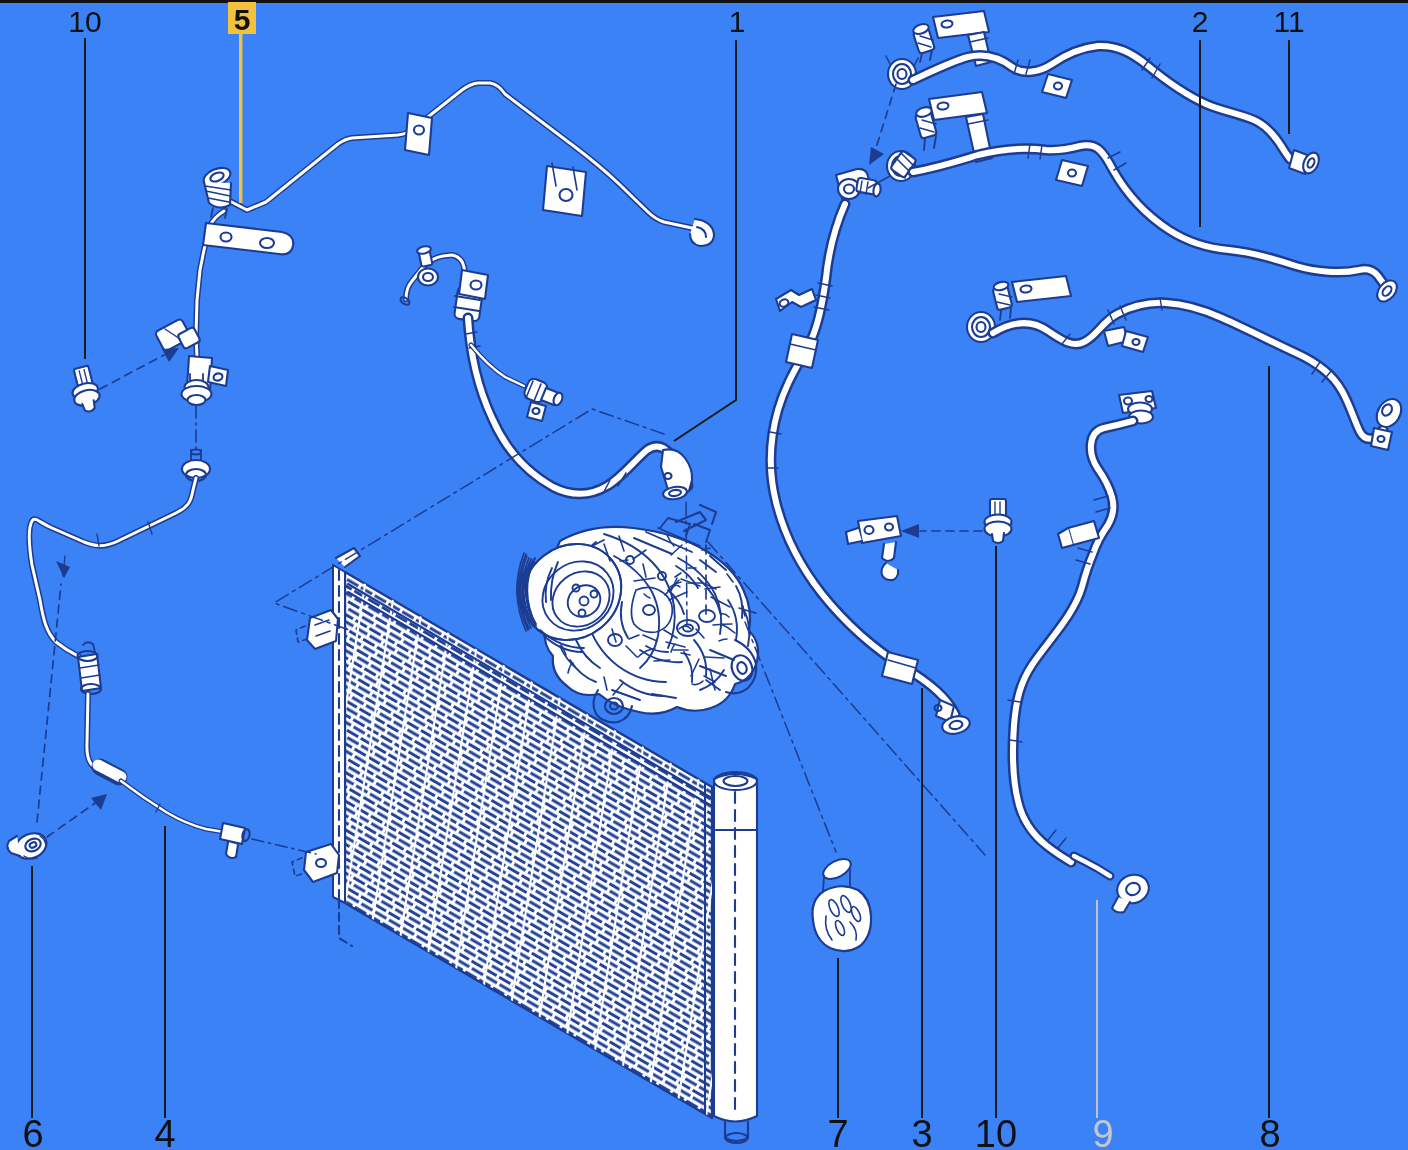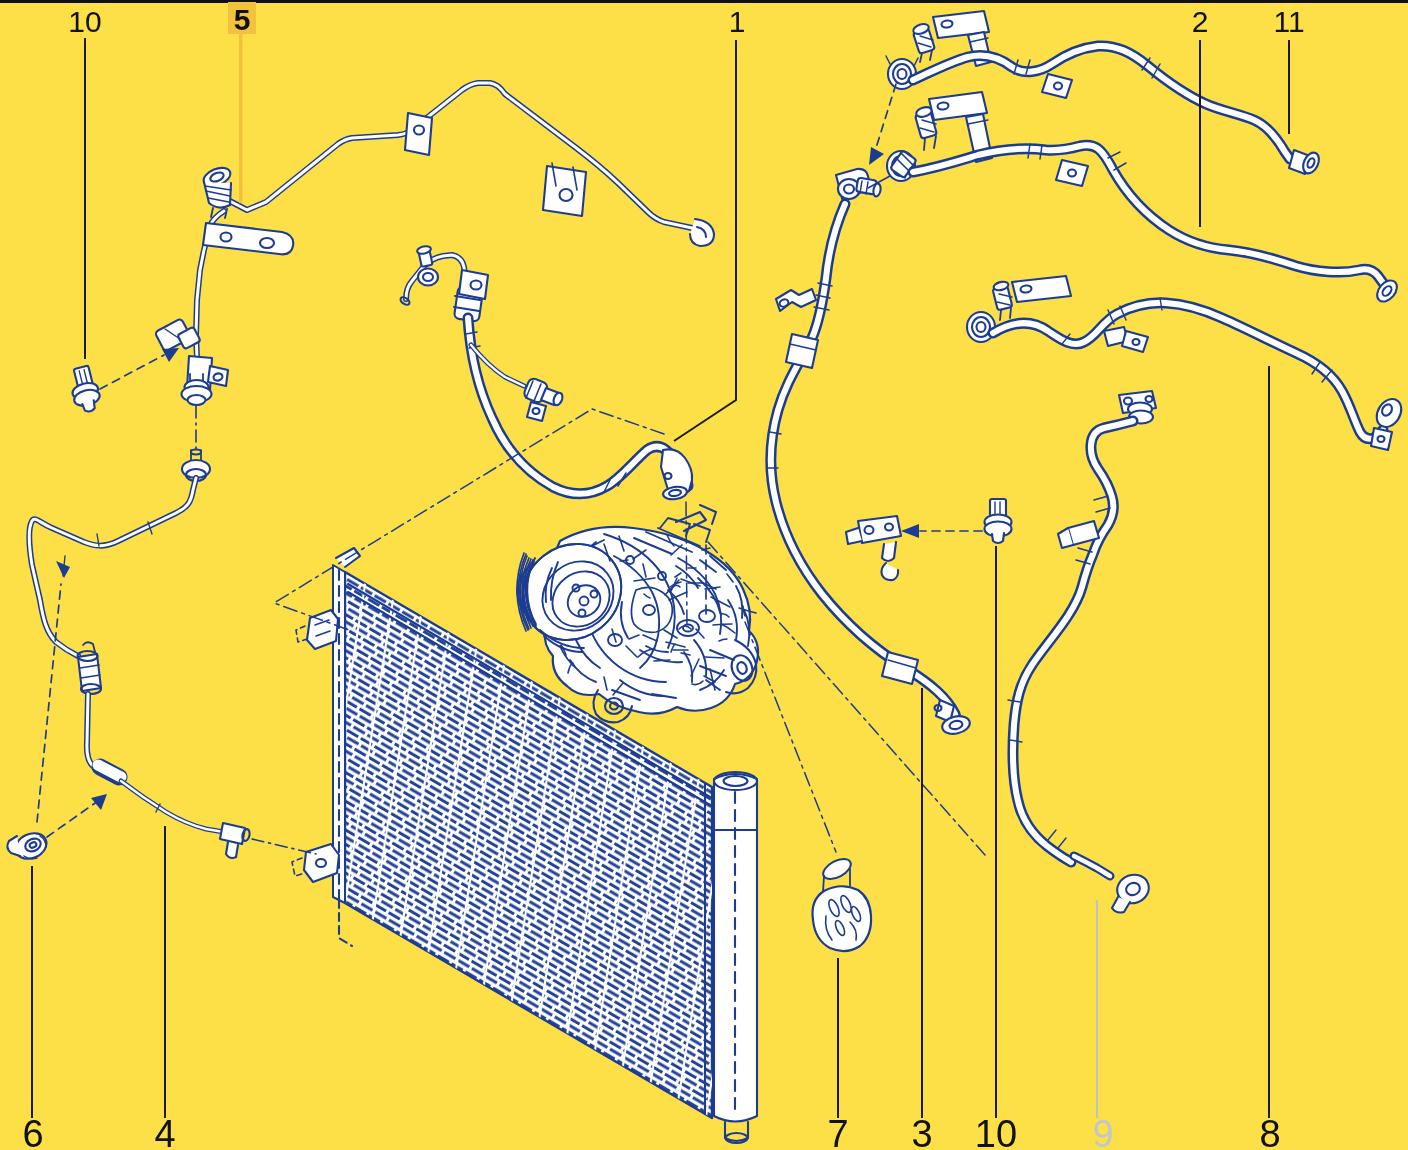--- a/index.html
+++ b/index.html
@@ -1,16 +1,16 @@
 <!DOCTYPE html>
 <html><head>
 <meta charset="utf-8">
 <style>
 html,body{margin:0;padding:0;background:#fff;}
-#page{position:relative;width:1408px;height:1150px;background:#fde047;overflow:hidden;
+#page{position:relative;width:1408px;height:1150px;background:#3b82f6;overflow:hidden;
 font-family:"Liberation Sans", sans-serif;}
 svg{position:absolute;left:0;top:0;}
 </style>
 </head>
 <body>
 <div id="page">
 <svg width="1408" height="1150" viewBox="0 0 1408 1150">
 <defs>
 <pattern id="hp" width="16" height="12.4" patternUnits="userSpaceOnUse" patternTransform="rotate(30.3)">
 <rect width="16" height="12.4" fill="#ffffff"></rect>

